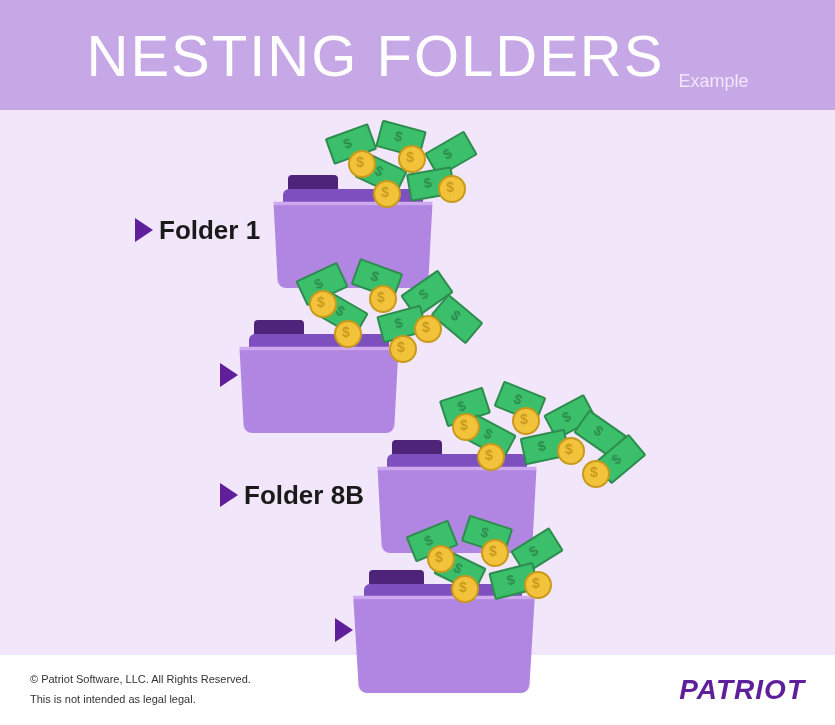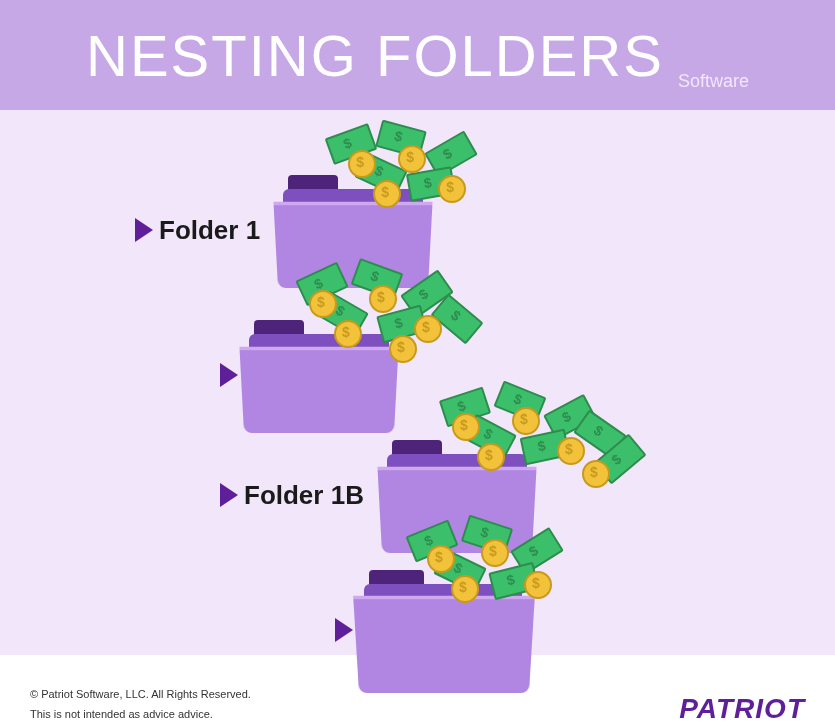--- a/index.html
+++ b/index.html
@@ -12,30 +12,30 @@
   .label{font-size:26px;font-weight:700;color:#1a1a1a;margin-right:18px;white-space:nowrap;}
   .folder{position:relative;width:150px;height:110px;}
   .folder-tab{position:absolute;top:0;left:10px;width:50px;height:20px;background:#4e237a;border-radius:4px 4px 0 0;}
   .folder-back{position:absolute;top:14px;left:5px;width:140px;height:92px;background:#7e4fbf;border-radius:6px;}
   .folder-front{position:absolute;top:30px;left:0;width:150px;height:80px;background:#b186e3;border-radius:0 0 8px 8px;transform:perspective(300px) rotateX(-12deg);transform-origin:bottom;border-top:3px solid #cfa9f0;}
   .money{position:absolute;top:-55px;left:40px;width:200px;height:110px;pointer-events:none;}
   .bill{position:absolute;width:42px;height:24px;background:#3bbf6a;border:2px solid #2e8c4e;border-radius:2px;}
   .bill::after{content:"$";color:#2e8c4e;font-weight:bold;font-size:14px;position:absolute;left:14px;top:2px;}
   .coin{position:absolute;width:24px;height:24px;background:#f3c23b;border:2px solid #c79a1d;border-radius:50%;}
   .coin::after{content:"$";color:#c79a1d;font-weight:bold;font-size:14px;position:absolute;left:6px;top:2px;}
-  .footer{height:70px;display:flex;align-items:flex-end;justify-content:space-between;padding:0 30px;}
+  .footer{height:70px;display:flex;align-items:center;justify-content:space-between;padding:0 30px;}
   .footer-left{font-size:11px;color:#333;line-height:1.8;}
   .footer-right{color:#5f1f9a;font-size:28px;font-weight:900;letter-spacing:1px;font-style:italic;}
 </style>
 </head>
 <body>
 
 <div class="header">
   <span class="header-title">NESTING FOLDERS</span>
-  <span class="header-sub">Software</span>
+  <span class="header-sub">Example</span>
 </div>
 
 <div class="main">
 
   <div class="row" style="left:135px;top:65px;">
     <div class="arrow"></div>
     <div class="label">Folder 1</div>
     <div class="folder">
       <div class="folder-tab"></div>
         <div class="folder-back"></div>
@@ -71,21 +71,21 @@
         <div class="coin" style="left:85px;top:20px;"></div>
         <div class="coin" style="left:50px;top:55px;"></div>
         <div class="coin" style="left:130px;top:50px;"></div>
         <div class="coin" style="left:105px;top:70px;"></div>
       </div>
     </div>
   </div>
 
   <div class="row" style="left:220px;top:330px;">
     <div class="arrow"></div>
-    <div class="label">Folder 1B</div>
+    <div class="label">Folder 8B</div>
     <div class="folder">
       <div class="folder-tab"></div>
         <div class="folder-back"></div>
         <div class="folder-front"></div>
       <div class="money">
         <div class="bill" style="left:20px;top:8px;transform:rotate(-18deg);"></div>
         <div class="bill" style="left:75px;top:3px;transform:rotate(22deg);"></div>
         <div class="bill" style="left:125px;top:18px;transform:rotate(-28deg);"></div>
         <div class="bill" style="left:45px;top:38px;transform:rotate(28deg);"></div>
         <div class="bill" style="left:100px;top:48px;transform:rotate(-12deg);"></div>
@@ -118,16 +118,16 @@
         <div class="coin" style="left:125px;top:56px;"></div>
       </div>
     </div>
   </div>
 
 </div>
 
 <div class="footer">
   <div class="footer-left">
     <div>© Patriot Software, LLC. All Rights Reserved.</div>
-    <div>This is not intended as advice advice.</div>
+    <div>This is not intended as legal legal.</div>
   </div>
   <div class="footer-right">PATRIOT</div>
 </div>
 
 </body></html>

